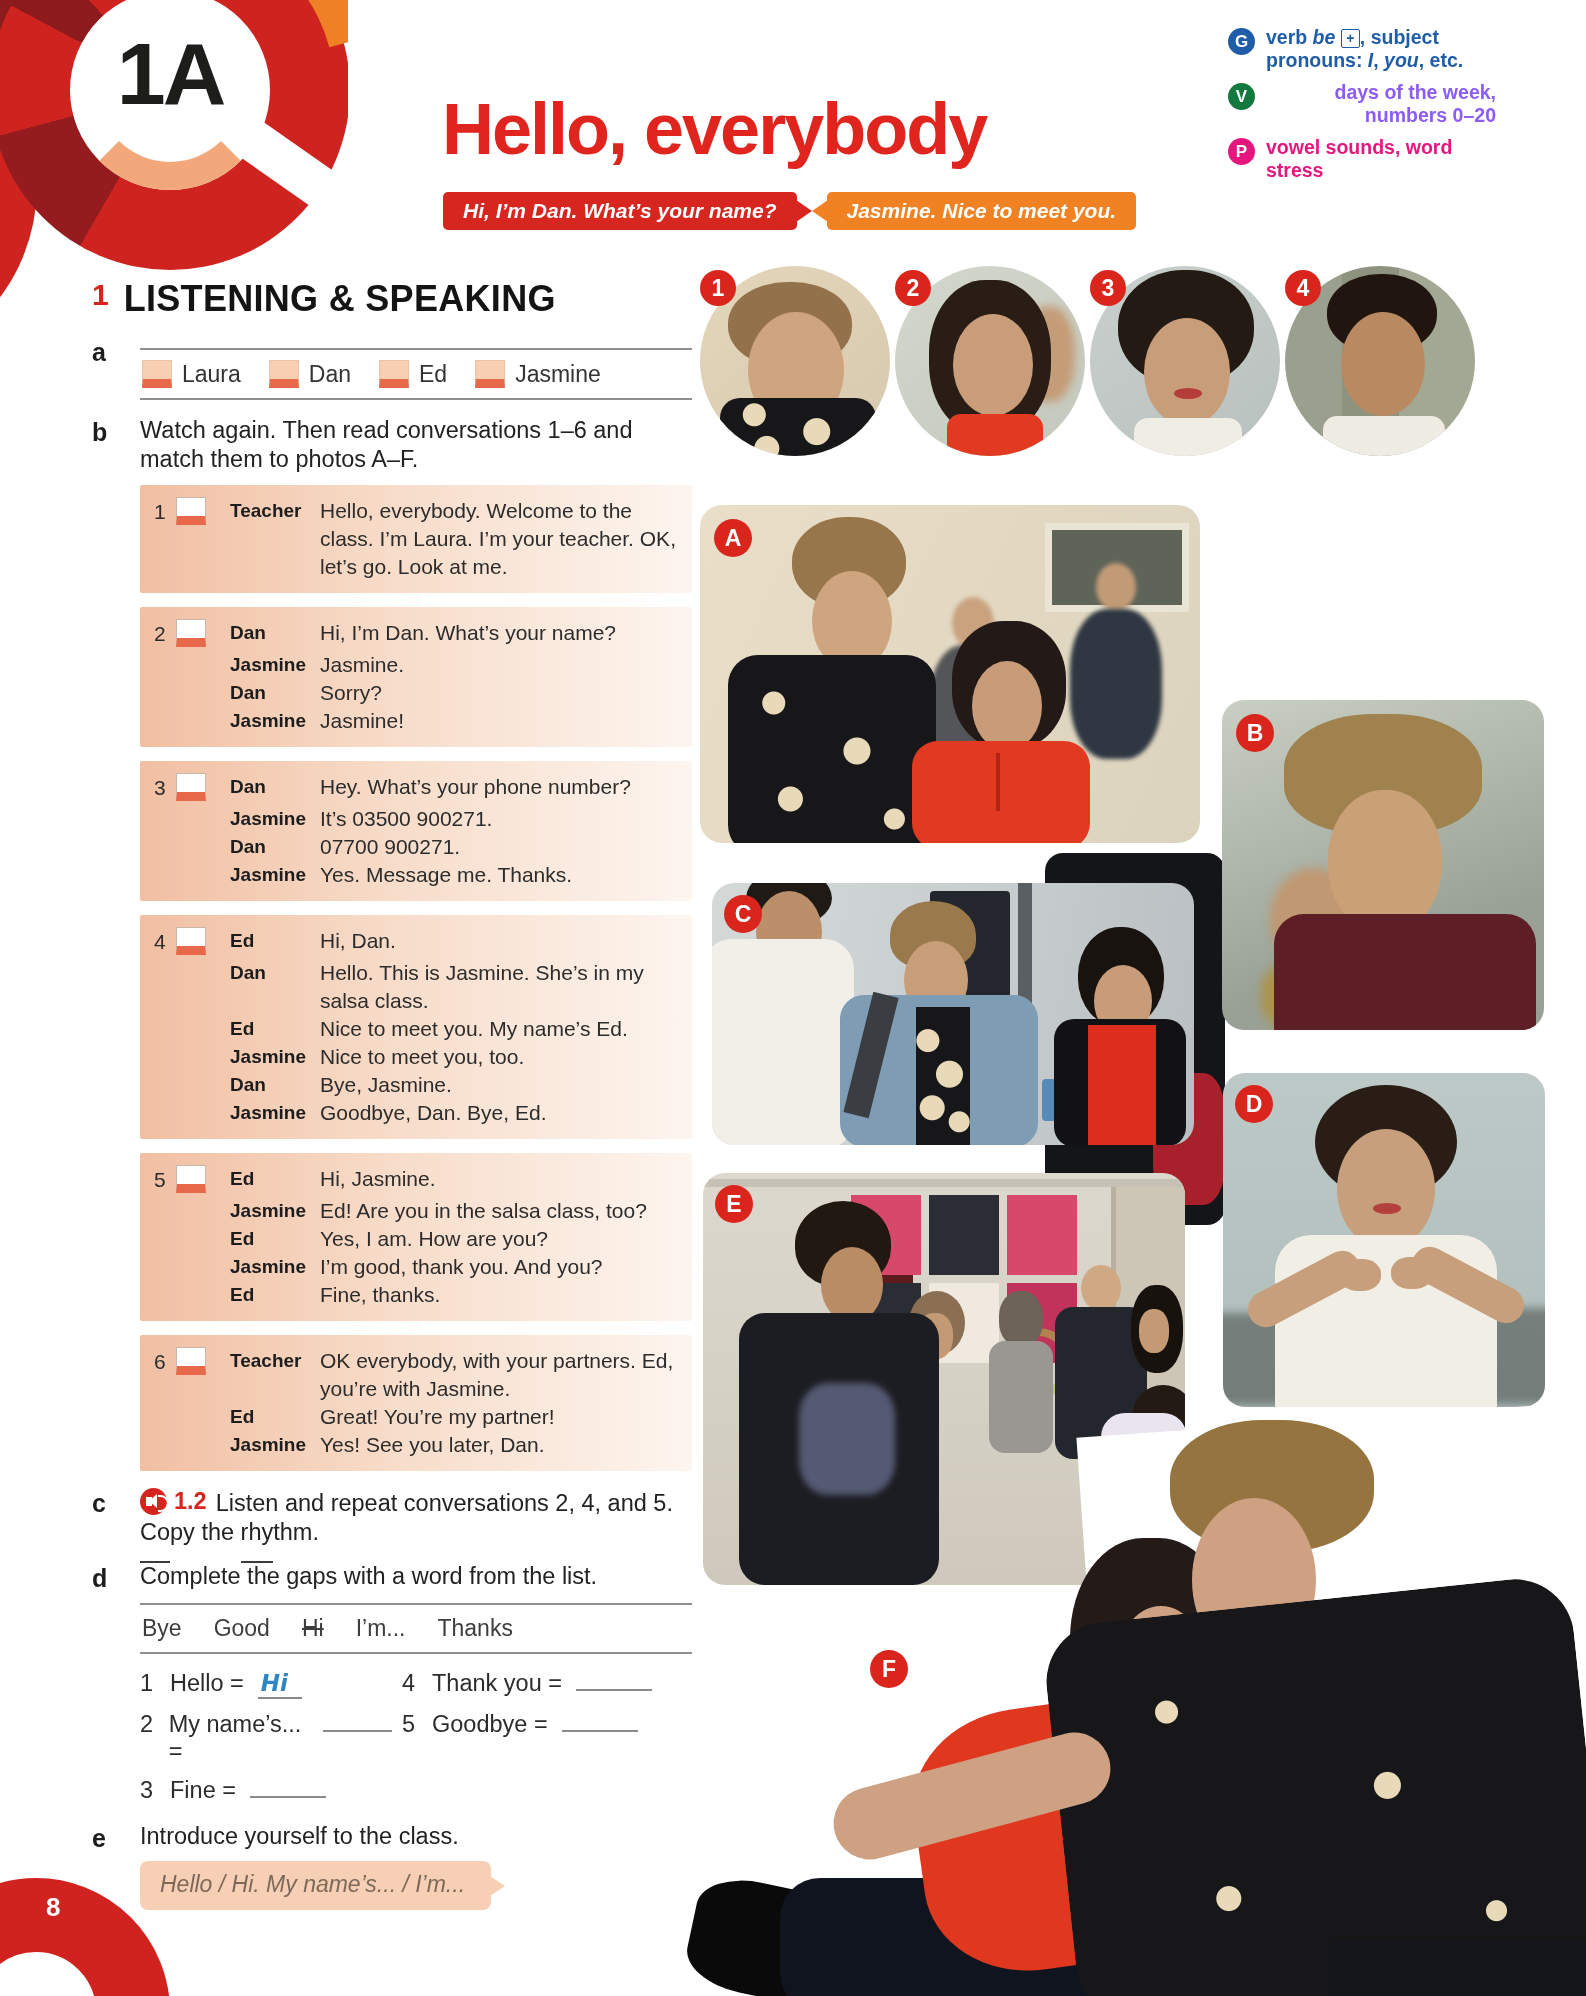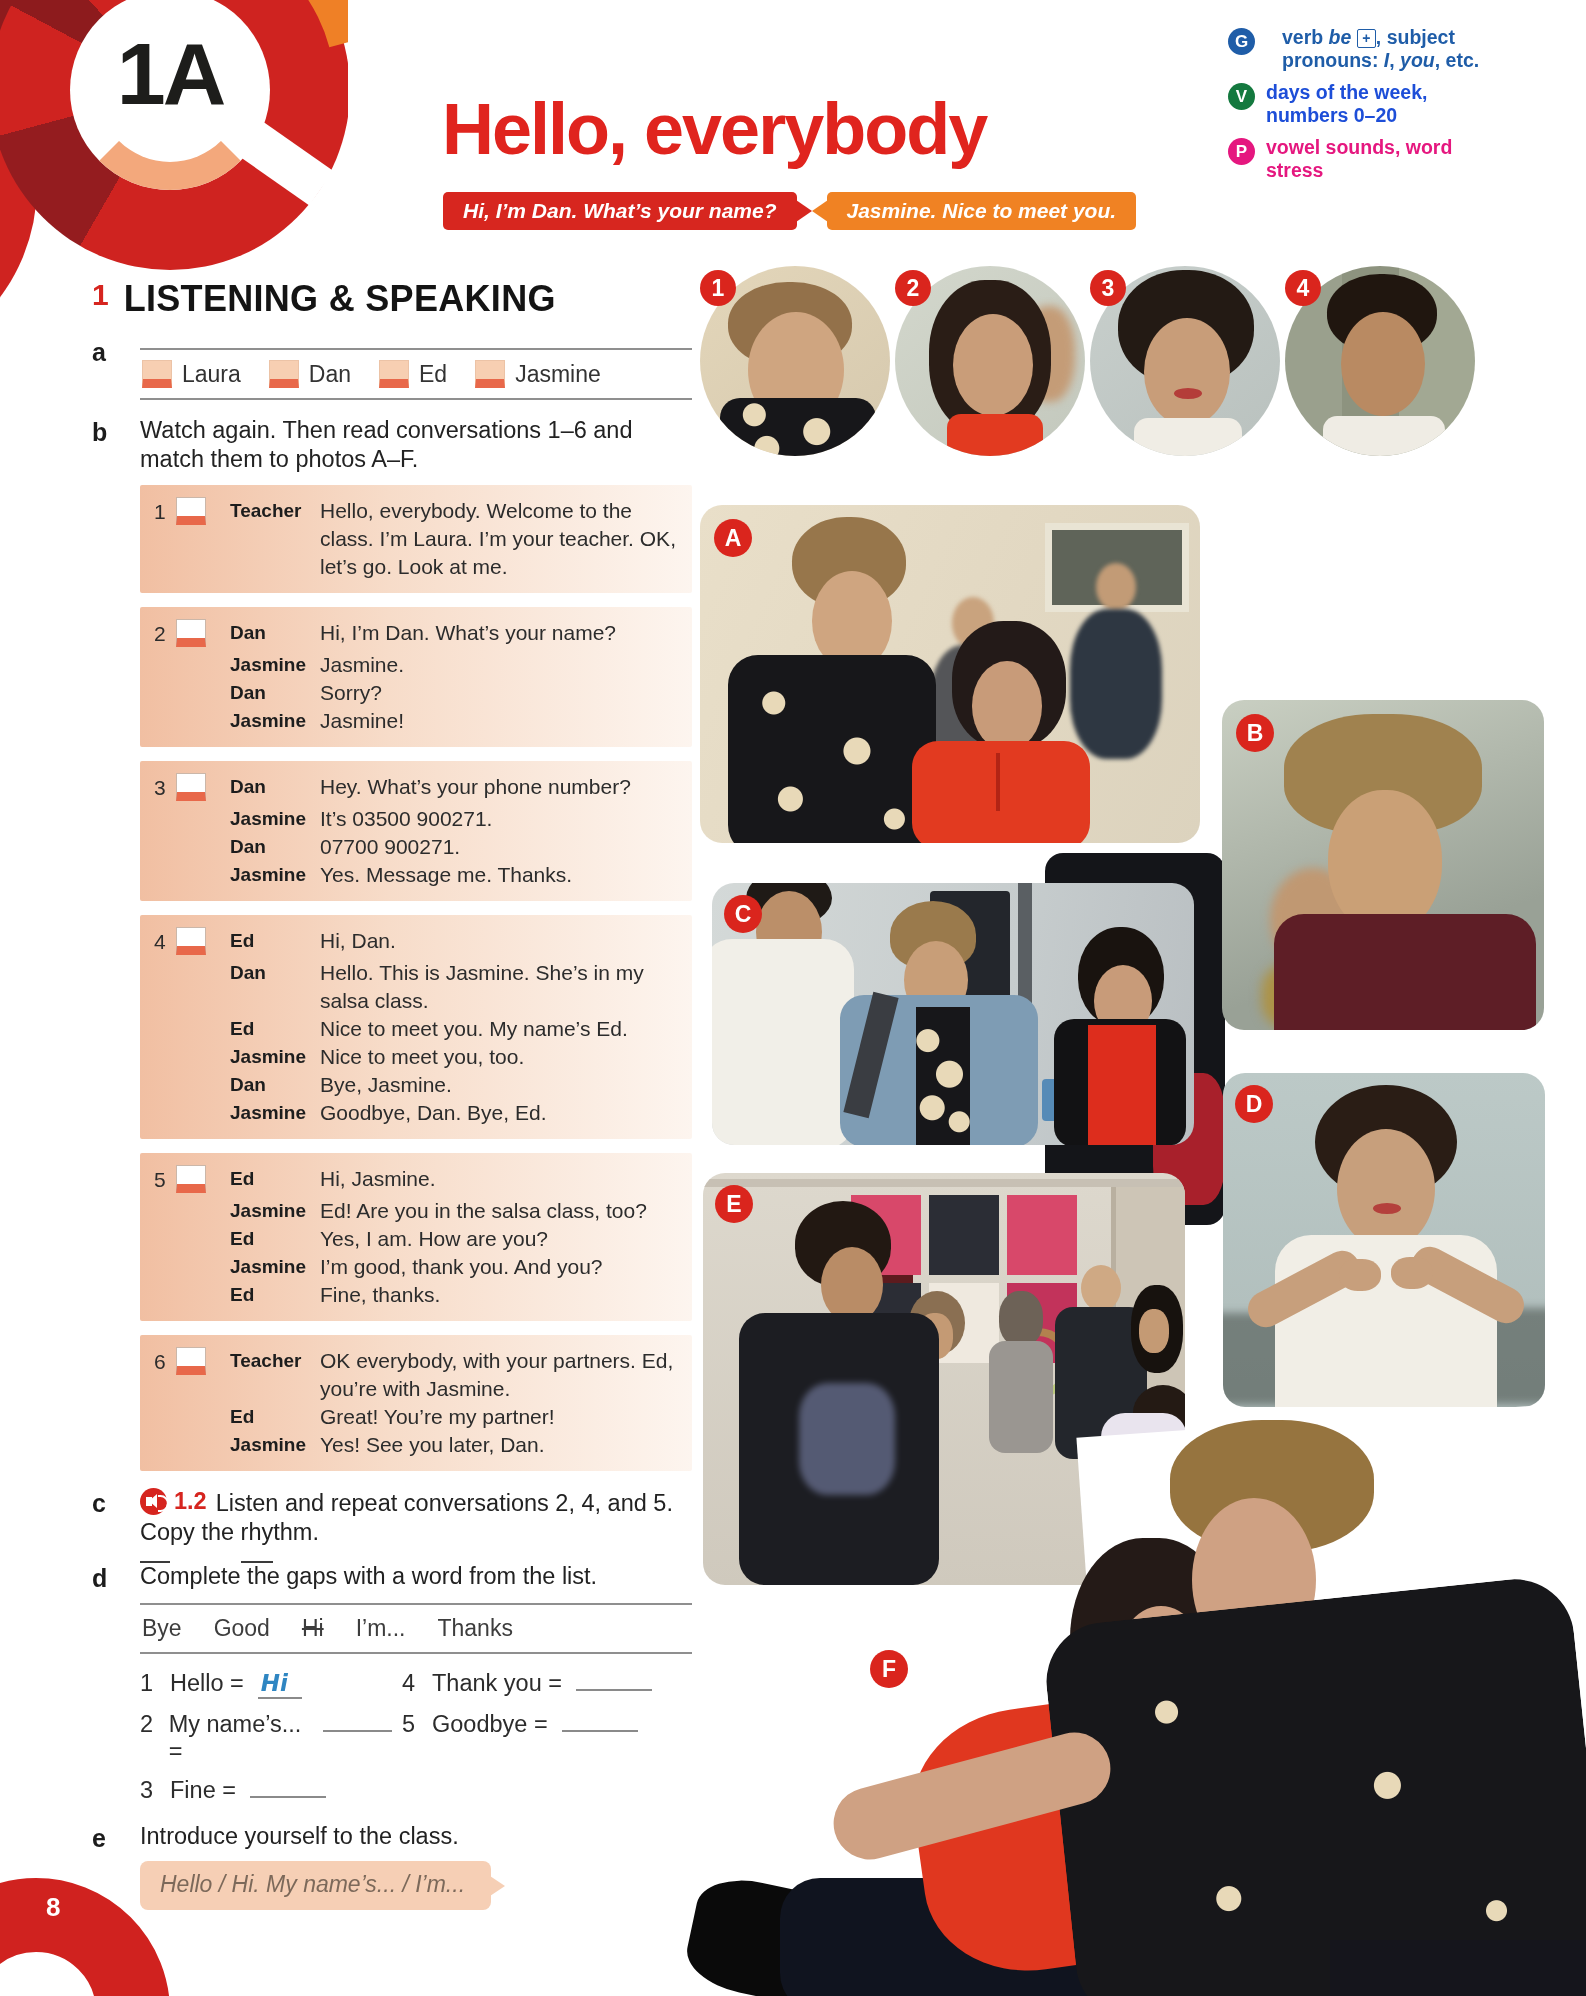--- a/index.html
+++ b/index.html
@@ -33,21 +33,21 @@
   .bubble-orange::before{content:"";position:absolute;left:-15px;top:50%;margin-top:-11px;border-right:16px solid #f08223;
     border-top:11px solid transparent;border-bottom:11px solid transparent;}
 
   
   .focus-box{position:absolute;left:1228px;top:26px;width:268px;}
   .focus-row{display:flex;gap:11px;margin-bottom:9px;}
   .focus-icon{flex:0 0 auto;width:27px;height:27px;border-radius:50%;color:#fff;font-weight:bold;font-size:17px;
     display:flex;align-items:center;justify-content:center;margin-top:2px;}
   .fi-g{background:#1f5da8;} .fi-v{background:#14793f;} .fi-p{background:#e5177f;}
   .focus-text{font-size:19.5px;font-weight:bold;line-height:1.18;}
-  .ft-g{color:#1f5da8;margin-left:16px;} .ft-v{color:#1d4ed8;} .ft-p{color:#e5177f;}
+  .ft-g{color:#1f5da8;} .ft-v{color:#8b5cf6;text-align:right;} .ft-p{color:#e5177f;}
   .plusbox{display:inline-flex;align-items:center;justify-content:center;width:17px;height:17px;border:1.5px solid #1f5da8;
     border-radius:2px;font-size:14px;line-height:1;vertical-align:1px;}
 
   
   .col-left{position:absolute;left:92px;top:278px;width:600px;}
   .sec-head{display:flex;gap:15px;margin-bottom:16px;}
   .sec-num{font-size:30px;font-weight:bold;color:#d6251f;}
   .sec-title{font-size:36px;font-weight:bold;color:#141414;letter-spacing:.3px;}
   .ex{display:flex;margin-bottom:12px;}
   .ex-letter{flex:0 0 48px;font-size:25px;font-weight:bold;color:#1c1c1c;padding-top:2px;}

